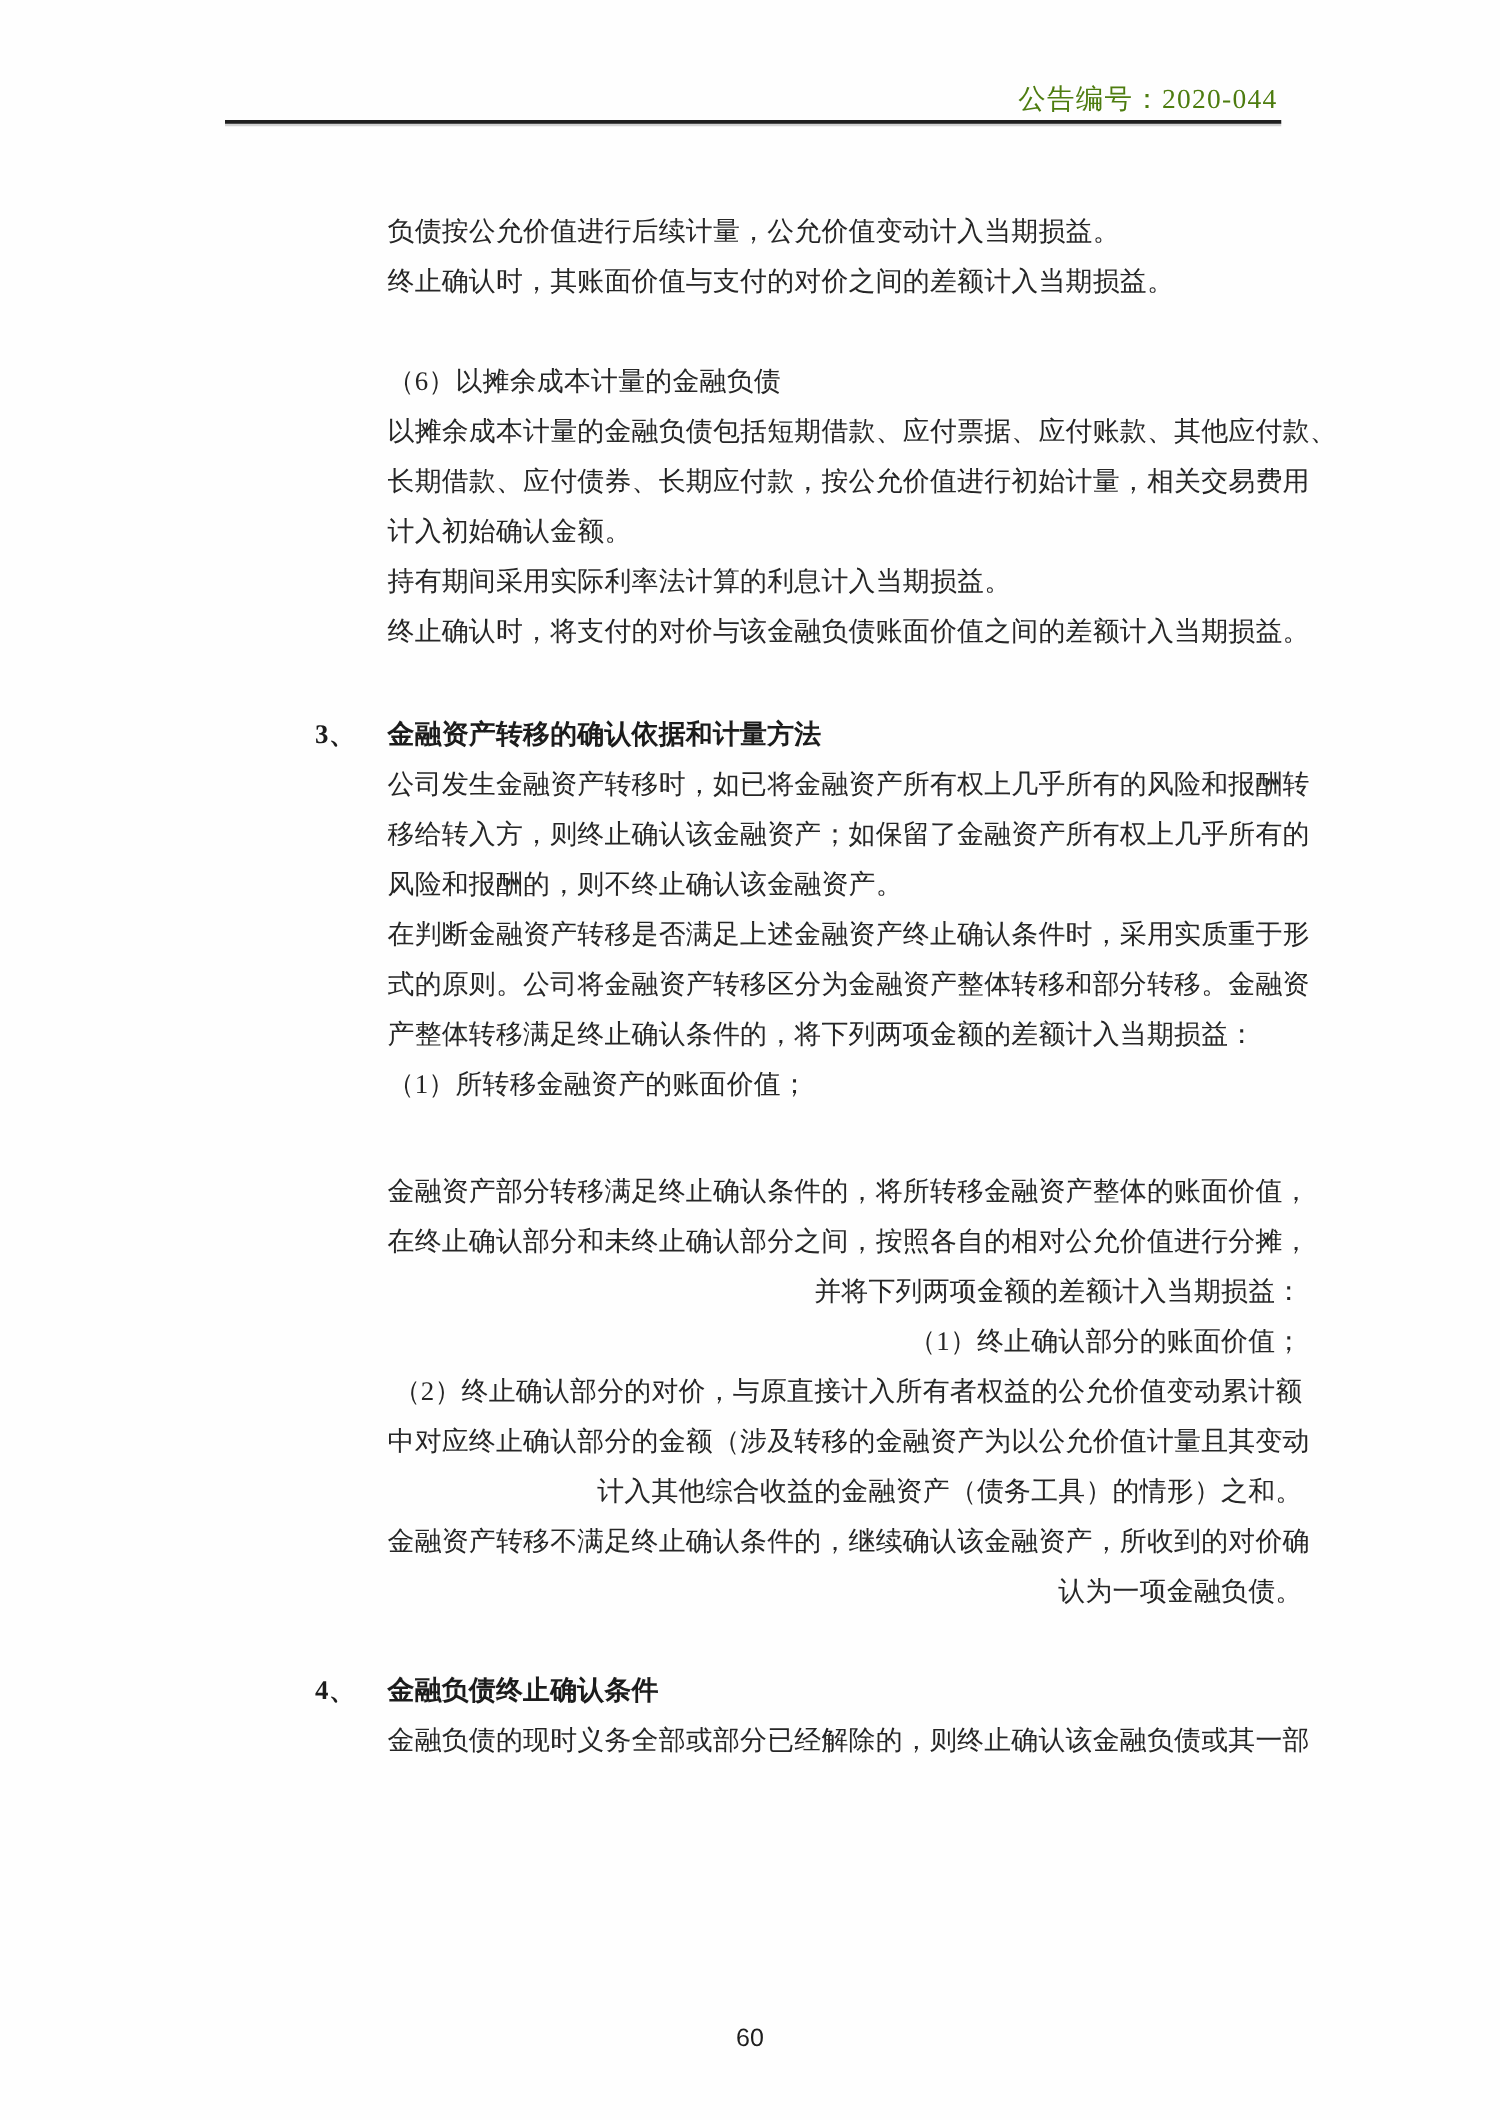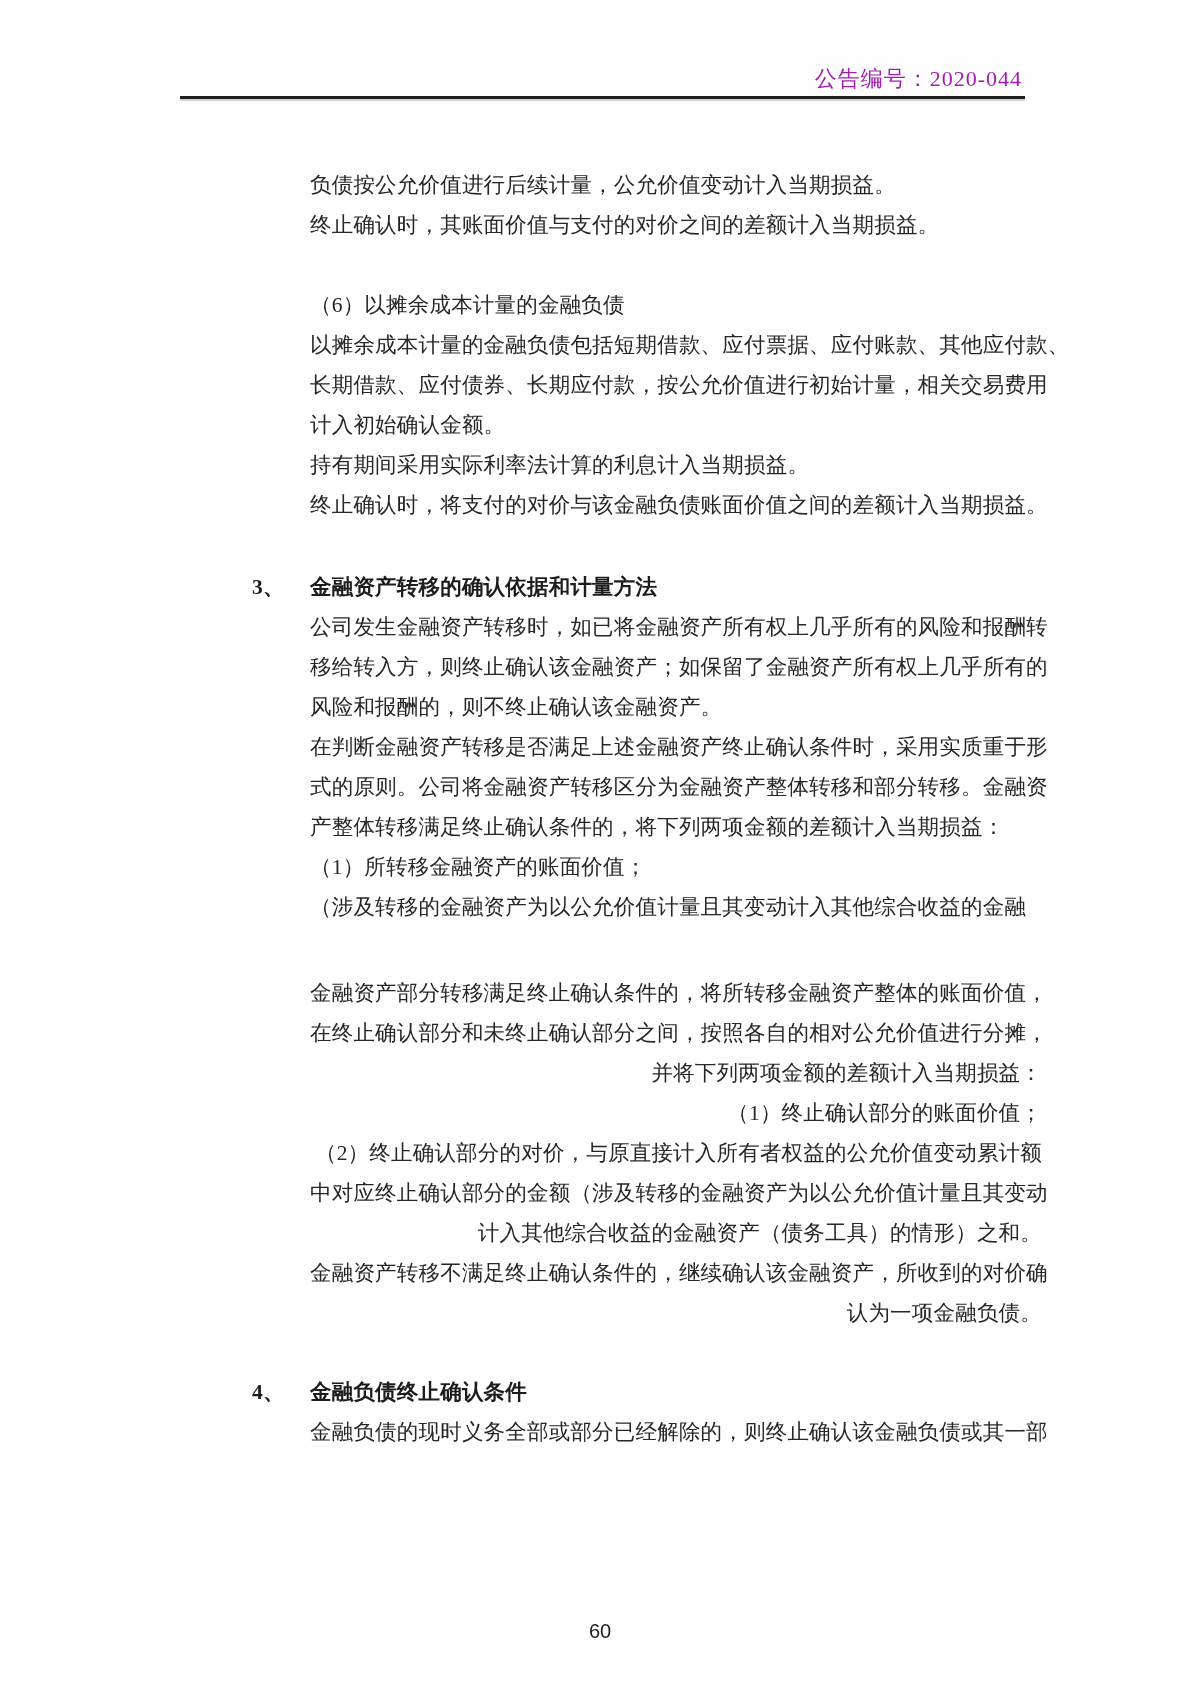--- a/index.html
+++ b/index.html
@@ -15,21 +15,21 @@
     color: #262626;
     font-family: "Liberation Serif", "DejaVu Serif", serif;
     overflow: hidden;
   }
   .header-text {
     position: absolute;
     top: 64px;
     right: 178px;
     font-size: 22px;
     letter-spacing: 1px;
-    color: #a21caf;
+    color: #4d7c0f;
     white-space: nowrap;
   }
   .header-rule {
     position: absolute;
     left: 180px;
     top: 96px;
     width: 845px;
     height: 3px;
     background: #1f1f1f;
     box-shadow: 0 2px 0 rgba(130,130,130,0.35);
@@ -102,21 +102,20 @@
     </div>
 
     <div class="para block-c">
       <div class="line">公司发生金融资产转移时，如已将金融资产所有权上几乎所有的风险和报酬转</div>
       <div class="line">移给转入方，则终止确认该金融资产；如保留了金融资产所有权上几乎所有的</div>
       <div class="line">风险和报酬的，则不终止确认该金融资产。</div>
       <div class="line">在判断金融资产转移是否满足上述金融资产终止确认条件时，采用实质重于形</div>
       <div class="line">式的原则。公司将金融资产转移区分为金融资产整体转移和部分转移。金融资</div>
       <div class="line">产整体转移满足终止确认条件的，将下列两项金额的差额计入当期损益：</div>
       <div class="line">（1）所转移金融资产的账面价值；</div>
-      <div class="line">（涉及转移的金融资产为以公允价值计量且其变动计入其他综合收益的金融</div>
     </div>
 
     <div class="para block-d">
       <div class="line">金融资产部分转移满足终止确认条件的，将所转移金融资产整体的账面价值，</div>
       <div class="line">在终止确认部分和未终止确认部分之间，按照各自的相对公允价值进行分摊，</div>
       <div class="line">并将下列两项金额的差额计入当期损益：</div>
       <div class="line">（1）终止确认部分的账面价值；</div>
       <div class="line">（2）终止确认部分的对价，与原直接计入所有者权益的公允价值变动累计额</div>
       <div class="line">中对应终止确认部分的金额（涉及转移的金融资产为以公允价值计量且其变动</div>
       <div class="line">计入其他综合收益的金融资产（债务工具）的情形）之和。</div>

